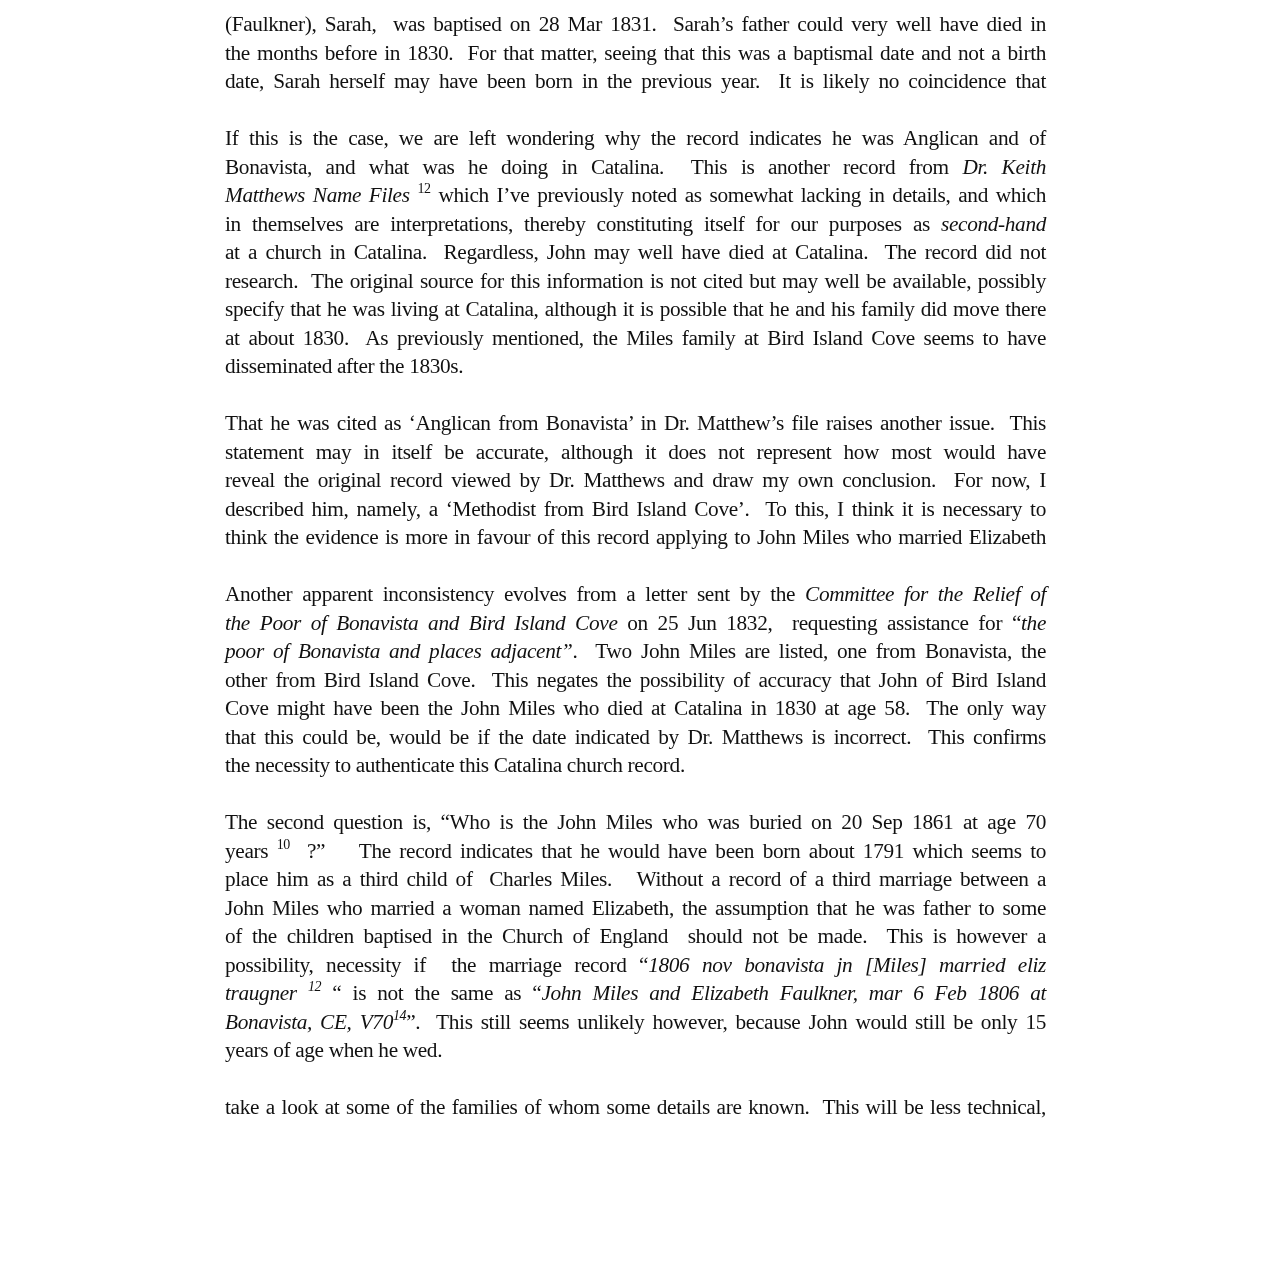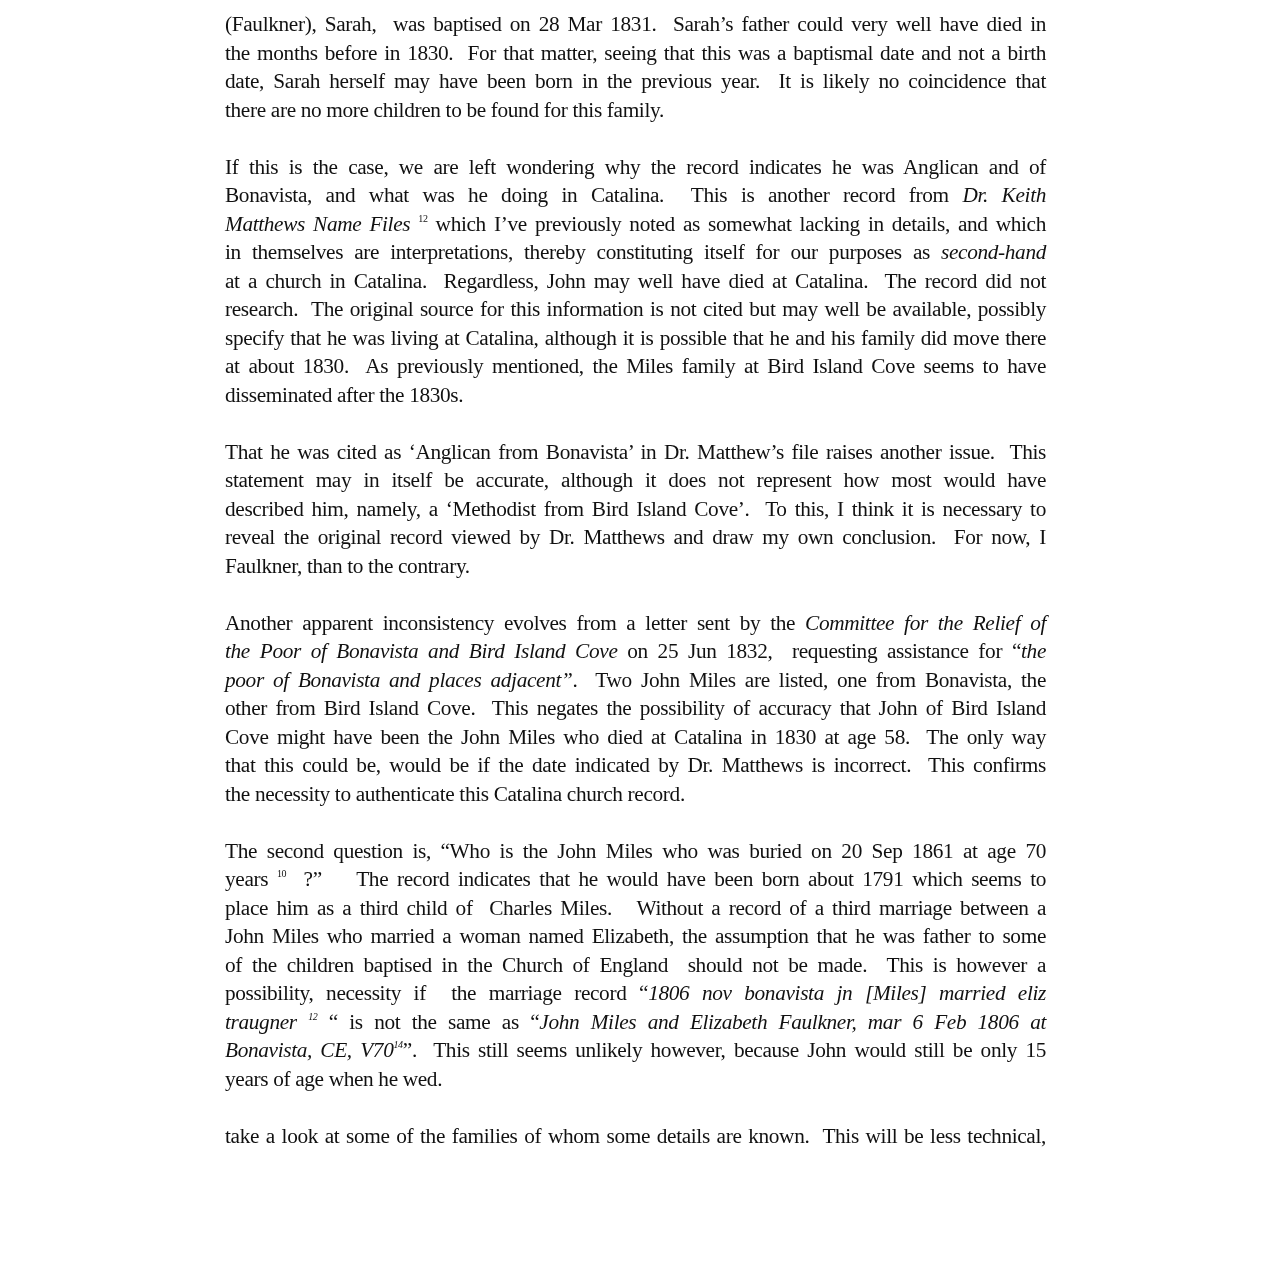--- a/index.html
+++ b/index.html
@@ -10,49 +10,48 @@
     letter-spacing: -0.35px;
   }
   .para { margin: 0 0 28.5px 0; }
   .line {
     display: block; height: 28.5px; line-height: 28.5px;
     text-align: justify; text-align-last: justify; white-space: nowrap;
   }
   .line.last { text-align-last: left; }
   .line span { white-space: pre; }
   i { }
-  sup { font-size: 10px; vertical-align: 9px; line-height: 0; }
+  sup { font-size: 14px; vertical-align: 9px; line-height: 0; }
 </style>
 </head>
 <body>
 
 <div class="page" id="page">
     <div class="para">
       <div class="line"><span>(Faulkner), Sarah,  was baptised on 28 Mar 1831.  Sarah’s father could very well have died in</span></div>
       <div class="line"><span>the months before in 1830.  For that matter, seeing that this was a baptismal date and not a birth</span></div>
       <div class="line"><span>date, Sarah herself may have been born in the previous year.  It is likely no coincidence that</span></div>
-      <div class="line last"><span>there are no more children to be found for this family.</span></div>
     </div>
     <div class="para">
       <div class="line"><span>If this is the case, we are left wondering why the record indicates he was Anglican and of</span></div>
       <div class="line"><span>Bonavista, and what was he doing in Catalina.  This is another record from </span><span><i>Dr. Keith</i></span></div>
       <div class="line"><span><i>Matthews Name Files</i></span><span> </span><span><sup>12</sup></span><span> which I’ve previously noted as somewhat lacking in details, and which</span></div>
       <div class="line"><span>in themselves are interpretations, thereby constituting itself for our purposes as </span><span><i>second-hand</i></span></div>
       <div class="line"><span>at a church in Catalina.  Regardless, John may well have died at Catalina.  The record did not</span></div>
       <div class="line"><span>research.  The original source for this information is not cited but may well be available, possibly</span></div>
       <div class="line"><span>specify that he was living at Catalina, although it is possible that he and his family did move there</span></div>
       <div class="line"><span>at about 1830.  As previously mentioned, the Miles family at Bird Island Cove seems to have</span></div>
       <div class="line last"><span>disseminated after the 1830s.</span></div>
     </div>
     <div class="para">
       <div class="line"><span>That he was cited as ‘Anglican from Bonavista’ in Dr. Matthew’s file raises another issue.  This</span></div>
       <div class="line"><span>statement may in itself be accurate, although it does not represent how most would have</span></div>
+      <div class="line"><span>reveal the original record viewed by Dr. Matthews and draw my own conclusion.  For now, I</span></div>
       <div class="line"><span>described him, namely, a ‘Methodist from Bird Island Cove’.  To this, I think it is necessary to</span></div>
-      <div class="line"><span>reveal the original record viewed by Dr. Matthews and draw my own conclusion.  For now, I</span></div>
-      <div class="line last"><span>Faulkner, than to the contrary.</span></div>
+      <div class="line"><span>think the evidence is more in favour of this record applying to John Miles who married Elizabeth</span></div>
     </div>
     <div class="para">
       <div class="line"><span>Another apparent inconsistency evolves from a letter sent by the </span><span><i>Committee for the Relief of</i></span></div>
       <div class="line"><span><i>the Poor of Bonavista and Bird Island Cove</i></span><span> on 25 Jun 1832,  requesting assistance for “</span><span><i>the</i></span></div>
       <div class="line"><span><i>poor of Bonavista and places adjacent”</i></span><span>.  Two John Miles are listed, one from Bonavista, the</span></div>
       <div class="line"><span>other from Bird Island Cove.  This negates the possibility of accuracy that John of Bird Island</span></div>
       <div class="line"><span>Cove might have been the John Miles who died at Catalina in 1830 at age 58.  The only way</span></div>
       <div class="line"><span>that this could be, would be if the date indicated by Dr. Matthews is incorrect.  This confirms</span></div>
       <div class="line last"><span>the necessity to authenticate this Catalina church record.</span></div>
     </div>

